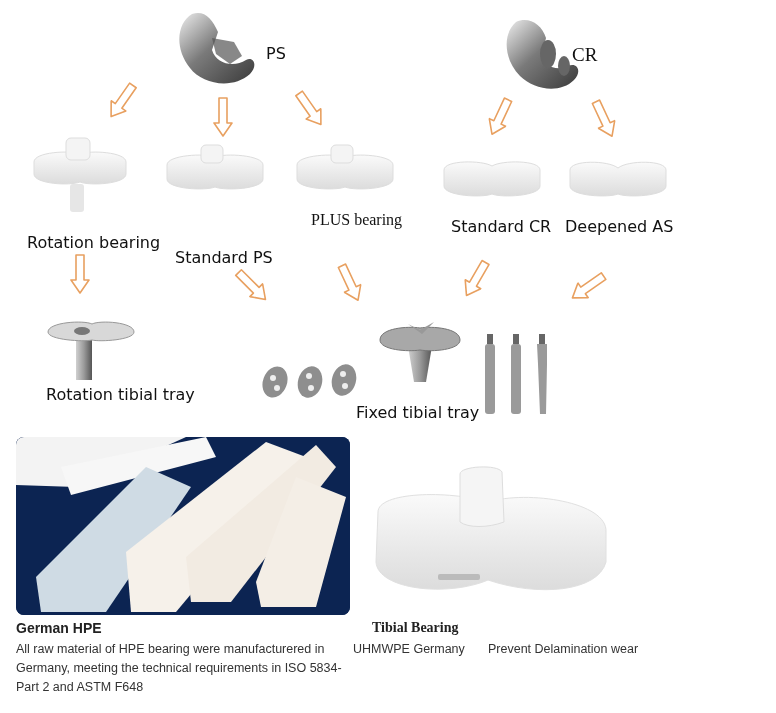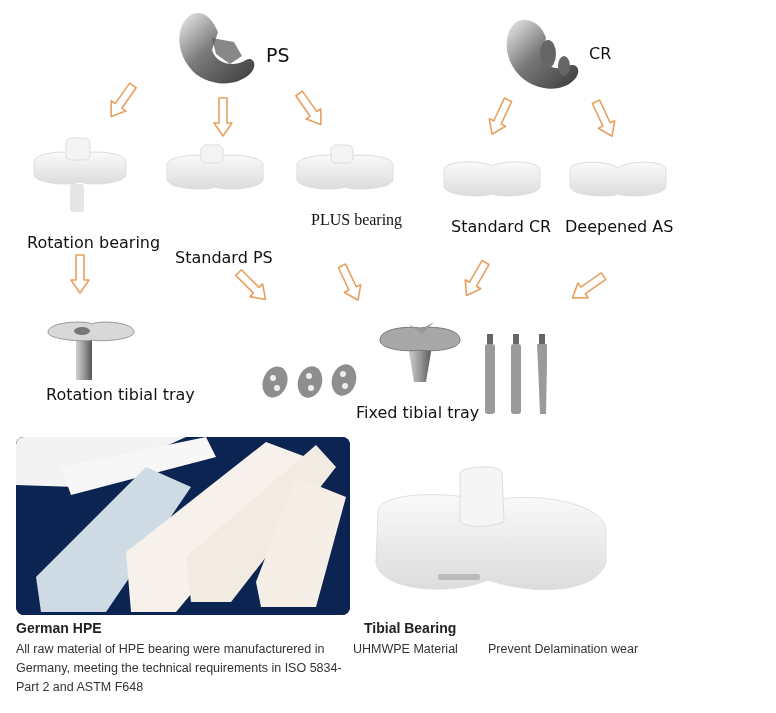--- a/index.html
+++ b/index.html
@@ -34,30 +34,30 @@
     </linearGradient>
   </defs>
 </svg>
 
 <div class="abs" style="left:172px;top:8px;width:90px;height:80px;">
   <svg width="90" height="80" viewBox="0 0 90 80">
     <path d="M20 6 C5 15 2 40 18 60 C30 76 60 82 78 66 C86 58 82 48 74 52 C62 60 44 56 40 42 L46 24 C40 10 32 2 20 6 Z" fill="url(#metalg)"></path>
     <path d="M40 30 L62 34 L70 48 L58 56 L44 46 Z" fill="#555" opacity="0.7"></path>
   </svg>
 </div>
-<div class="abs lbl" style="left:266px;top:44px;font-size:19px;">PS</div>
+<div class="abs lbl" style="left:266px;top:44px;font-size:16px;">PS</div>
 
 <div class="abs" style="left:498px;top:14px;width:86px;height:80px;">
   <svg width="86" height="80" viewBox="0 0 86 80">
     <path d="M18 8 C4 20 6 46 22 62 C36 76 62 80 76 66 C84 58 80 48 70 52 C58 58 46 52 44 40 L48 24 C44 10 30 2 18 8 Z" fill="url(#metalg)"></path>
     <ellipse cx="50" cy="40" rx="8" ry="14" fill="#666"></ellipse>
     <ellipse cx="66" cy="52" rx="6" ry="10" fill="#666"></ellipse>
   </svg>
 </div>
-<div class="abs lbl" style="left:589px;top:44px;font-size:16px;">CR</div>
+<div class="abs lbl" style="left:572px;top:44px;font-size:19px;font-family:Liberation Serif, serif;">CR</div>
 
 <svg class="abs" style="left:112px;top:80px;transform:rotate(35deg);" width="20" height="42">
     <use href="#hollow-arrow"></use>
   </svg>
 <svg class="abs" style="left:213px;top:96px;" width="20" height="42">
     <use href="#hollow-arrow"></use>
   </svg>
 <svg class="abs" style="left:300px;top:88px;transform:rotate(-35deg);" width="20" height="42">
     <use href="#hollow-arrow"></use>
   </svg>
@@ -185,15 +185,15 @@
   <svg width="245" height="140" viewBox="0 0 245 140">
     <path d="M10 50 C10 30 80 28 120 40 C160 28 240 40 238 70 L238 100 C230 130 170 135 120 118 C80 135 10 128 8 100 Z" fill="url(#bearg)" stroke="#e0e0e0"></path>
     <path d="M92 12 C92 4 130 2 134 10 L136 60 C120 66 100 66 92 60 Z" fill="#f5f5f5" stroke="#ddd"></path>
     <rect x="70" y="112" width="42" height="6" rx="2" fill="#bbb"></rect>
   </svg>
 </div>
 
 <div class="abs cap-title" style="left:16px;top:620px;">German HPE</div>
 <div class="abs cap-text" style="left:16px;top:640px;width:336px;">All raw material of HPE bearing were manufacturered in Germany, meeting the technical requirements in ISO 5834-Part 2 and ASTM F648</div>
 
-<div class="abs cap-title" style="left:364px;top:620px;">Tibial Bearing</div>
-<div class="abs cap-text" style="left:353px;top:640px;">UHMWPE Material</div>
+<div class="abs cap-title" style="left:372px;top:620px;font-family:Liberation Serif, serif;">Tibial Bearing</div>
+<div class="abs cap-text" style="left:353px;top:640px;">UHMWPE Germany</div>
 <div class="abs cap-text" style="left:488px;top:640px;">Prevent Delamination wear</div>
 
 </body></html>

